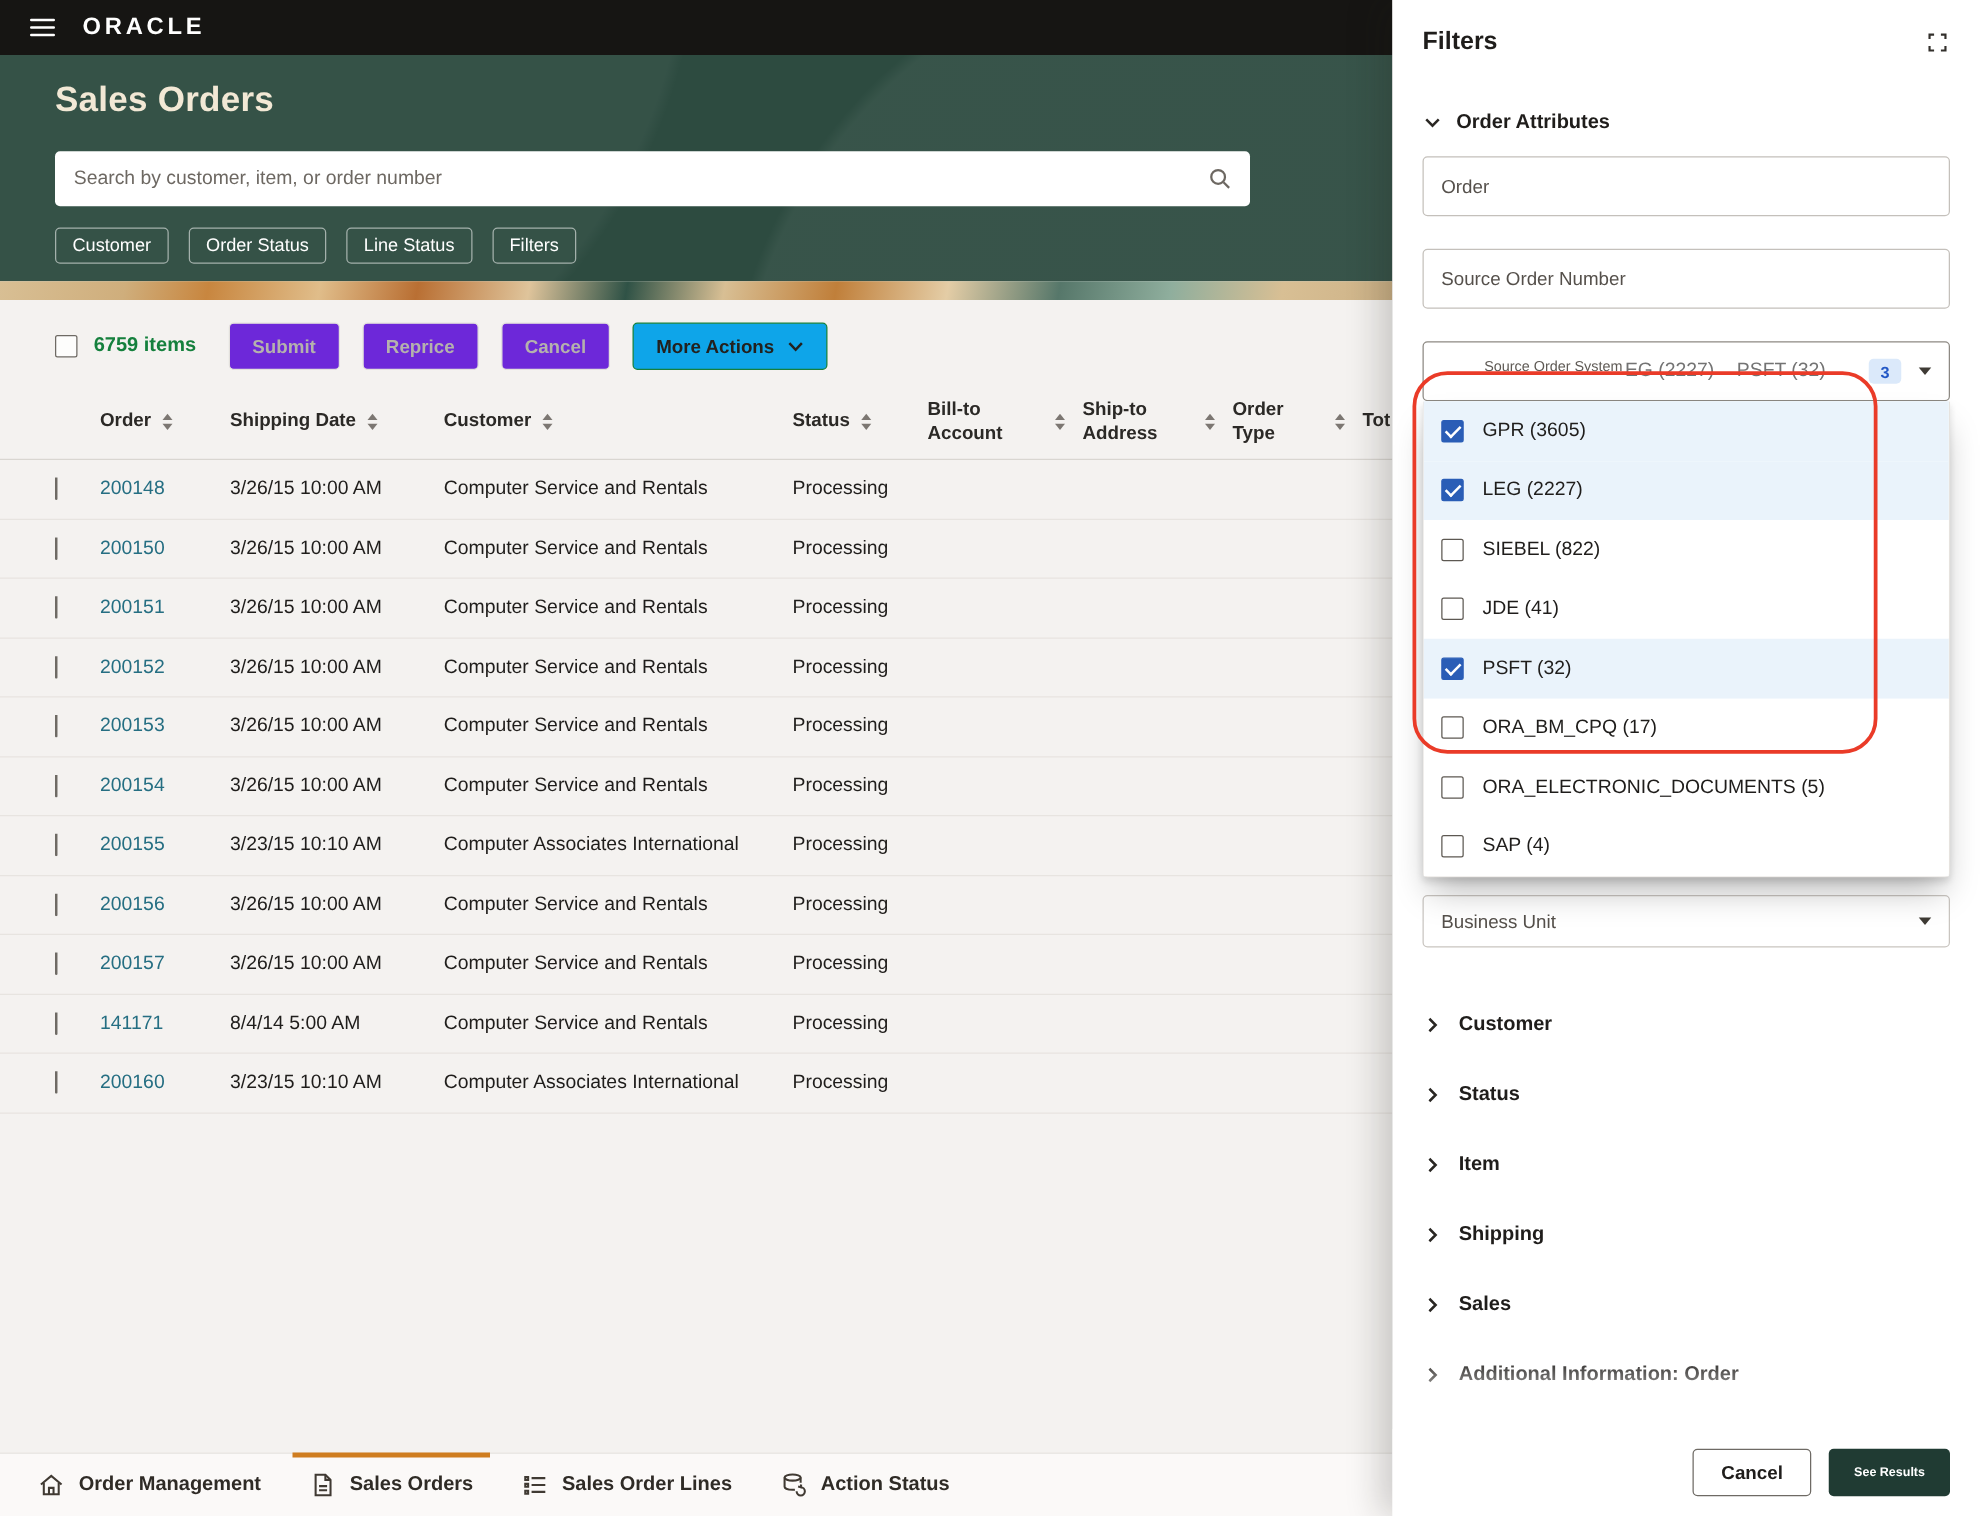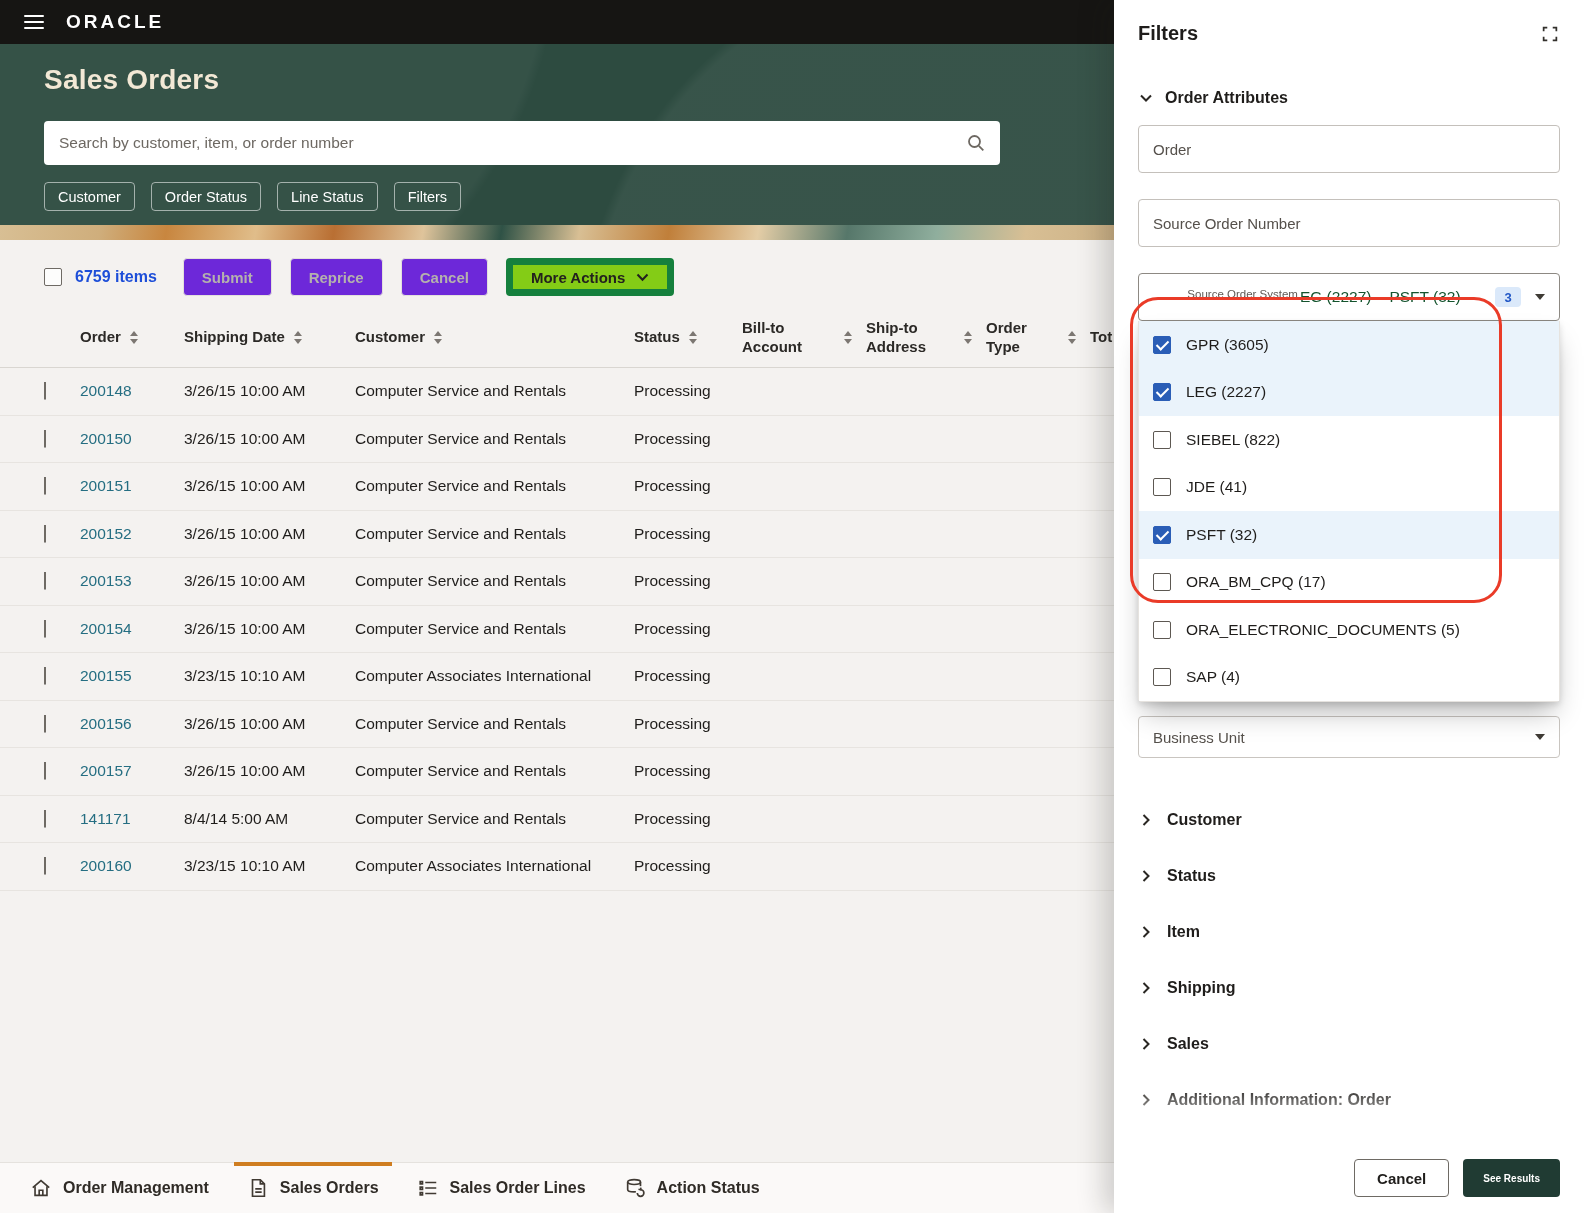--- a/index.html
+++ b/index.html
@@ -31,23 +31,23 @@
 
   .deco { height:15px; background:linear-gradient(100deg,#d8bf94 0%,#cfae7c 9%,#c8863f 15%,#e0bd8a 23%,
           #b96f33 30%,#dfc49b 38%,#2f5246 45%,#d8bf94 52%,#c07f3a 60%,#e4cda6 68%,#56776a 76%,
           #8fae9d 84%,#d8bf94 92%,#cdb287 100%); }
 
   .content { position:absolute; top:240px; bottom:63px; left:0; right:0; background:#f4f2f0; overflow:hidden; }
 
   .toolbar { display:flex; align-items:center; gap:18px; padding:18px 0 12px 44px; }
   .sel { display:flex; align-items:center; gap:13px; margin-right:8px; }
   .cbx { width:18px; height:18px; border:1.5px solid #6e6a64; border-radius:2px; background:#fdfdfc; cursor:pointer; }
-  .count { font-size:16px; font-weight:700; color:#1d4ed8; }
+  .count { font-size:16px; font-weight:700; color:#15803d; }
   .tbtn { height:38px; padding:0 18px; border-radius:4px; font-size:15px; font-weight:600;
-          font-family:inherit; cursor:pointer; background:#84cc16; border:7px solid #15803d; color:#23211e; }
+          font-family:inherit; cursor:pointer; background:#0ea5e9; border:1px solid #15803d; color:#23211e; }
   .tbtn.disabled { background:#6d28d9; border:1px solid #e3e0dc; color:#b5b1ad; cursor:default; }
   .more-actions { display:flex; align-items:center; gap:11px; }
 
   .tgrid { display:grid; grid-template-columns:36px 104px 171px 279px 108px 124px 120px 104px minmax(0,1fr);
            padding-left:44px; align-items:center; }
   .thead { height:60px; border-bottom:1px solid #d9d6d1; }
   .hcell { display:flex; align-items:center; font-size:15px; font-weight:700; color:#2b2926;
            padding-right:14px; line-height:1.25; }
   .sort { display:inline-flex; flex-direction:column; gap:3px; margin-left:9px; flex:0 0 auto; cursor:pointer; }
   .sort i { width:0; height:0; border-left:4px solid transparent; border-right:4px solid transparent; display:block; }
@@ -77,21 +77,21 @@
 
   .section-head { display:flex; align-items:center; gap:11px; margin-top:38px; margin-bottom:18px;
                   font-size:16px; font-weight:700; cursor:pointer; }
   .field { height:48px; border:1px solid #c4c0bb; border-radius:4px; display:flex; align-items:center;
            padding:0 14px; color:#55504b; font-size:15px; margin-bottom:26px; cursor:text; }
 
   .combo { height:48px; border:1px solid #8d8983; border-radius:4px; display:flex; align-items:center;
            padding:4px 14px 4px 14px; cursor:pointer; }
   .combo-main { flex:1; display:flex; flex-direction:row; justify-content:center; gap:2px; min-width:0; }
   .combo-label { font-size:11.5px; color:#5f5a55; }
-  .combo-chips { display:flex; gap:18px; font-size:15.5px; color:#14532d; white-space:nowrap; overflow:hidden; }
+  .combo-chips { display:flex; gap:18px; font-size:15.5px; color:#737373; white-space:nowrap; overflow:hidden; }
   .badge { min-width:26px; height:20px; border-radius:4px; background:#dbe9fa; color:#2257c5; font-size:13px;
            font-weight:700; display:flex; align-items:center; justify-content:center; padding:0 6px; margin-right:14px; }
   .caret { width:0; height:0; border-left:5px solid transparent; border-right:5px solid transparent;
            border-top:6px solid #3f3b35; }
 
   .dropdown { background:#fff; border:1px solid #e6e3df; border-top:none; border-radius:0 0 4px 4px;
               box-shadow:0 3px 6px rgba(0,0,0,.12), 0 16px 26px -6px rgba(0,0,0,.28); position:relative; z-index:3; }
   .option { height:47.5px; display:flex; align-items:center; gap:15px; padding:0 14px; font-size:15.5px;
             cursor:pointer; background:#fff; }
   .option.checked { background:#eaf3fb; }

